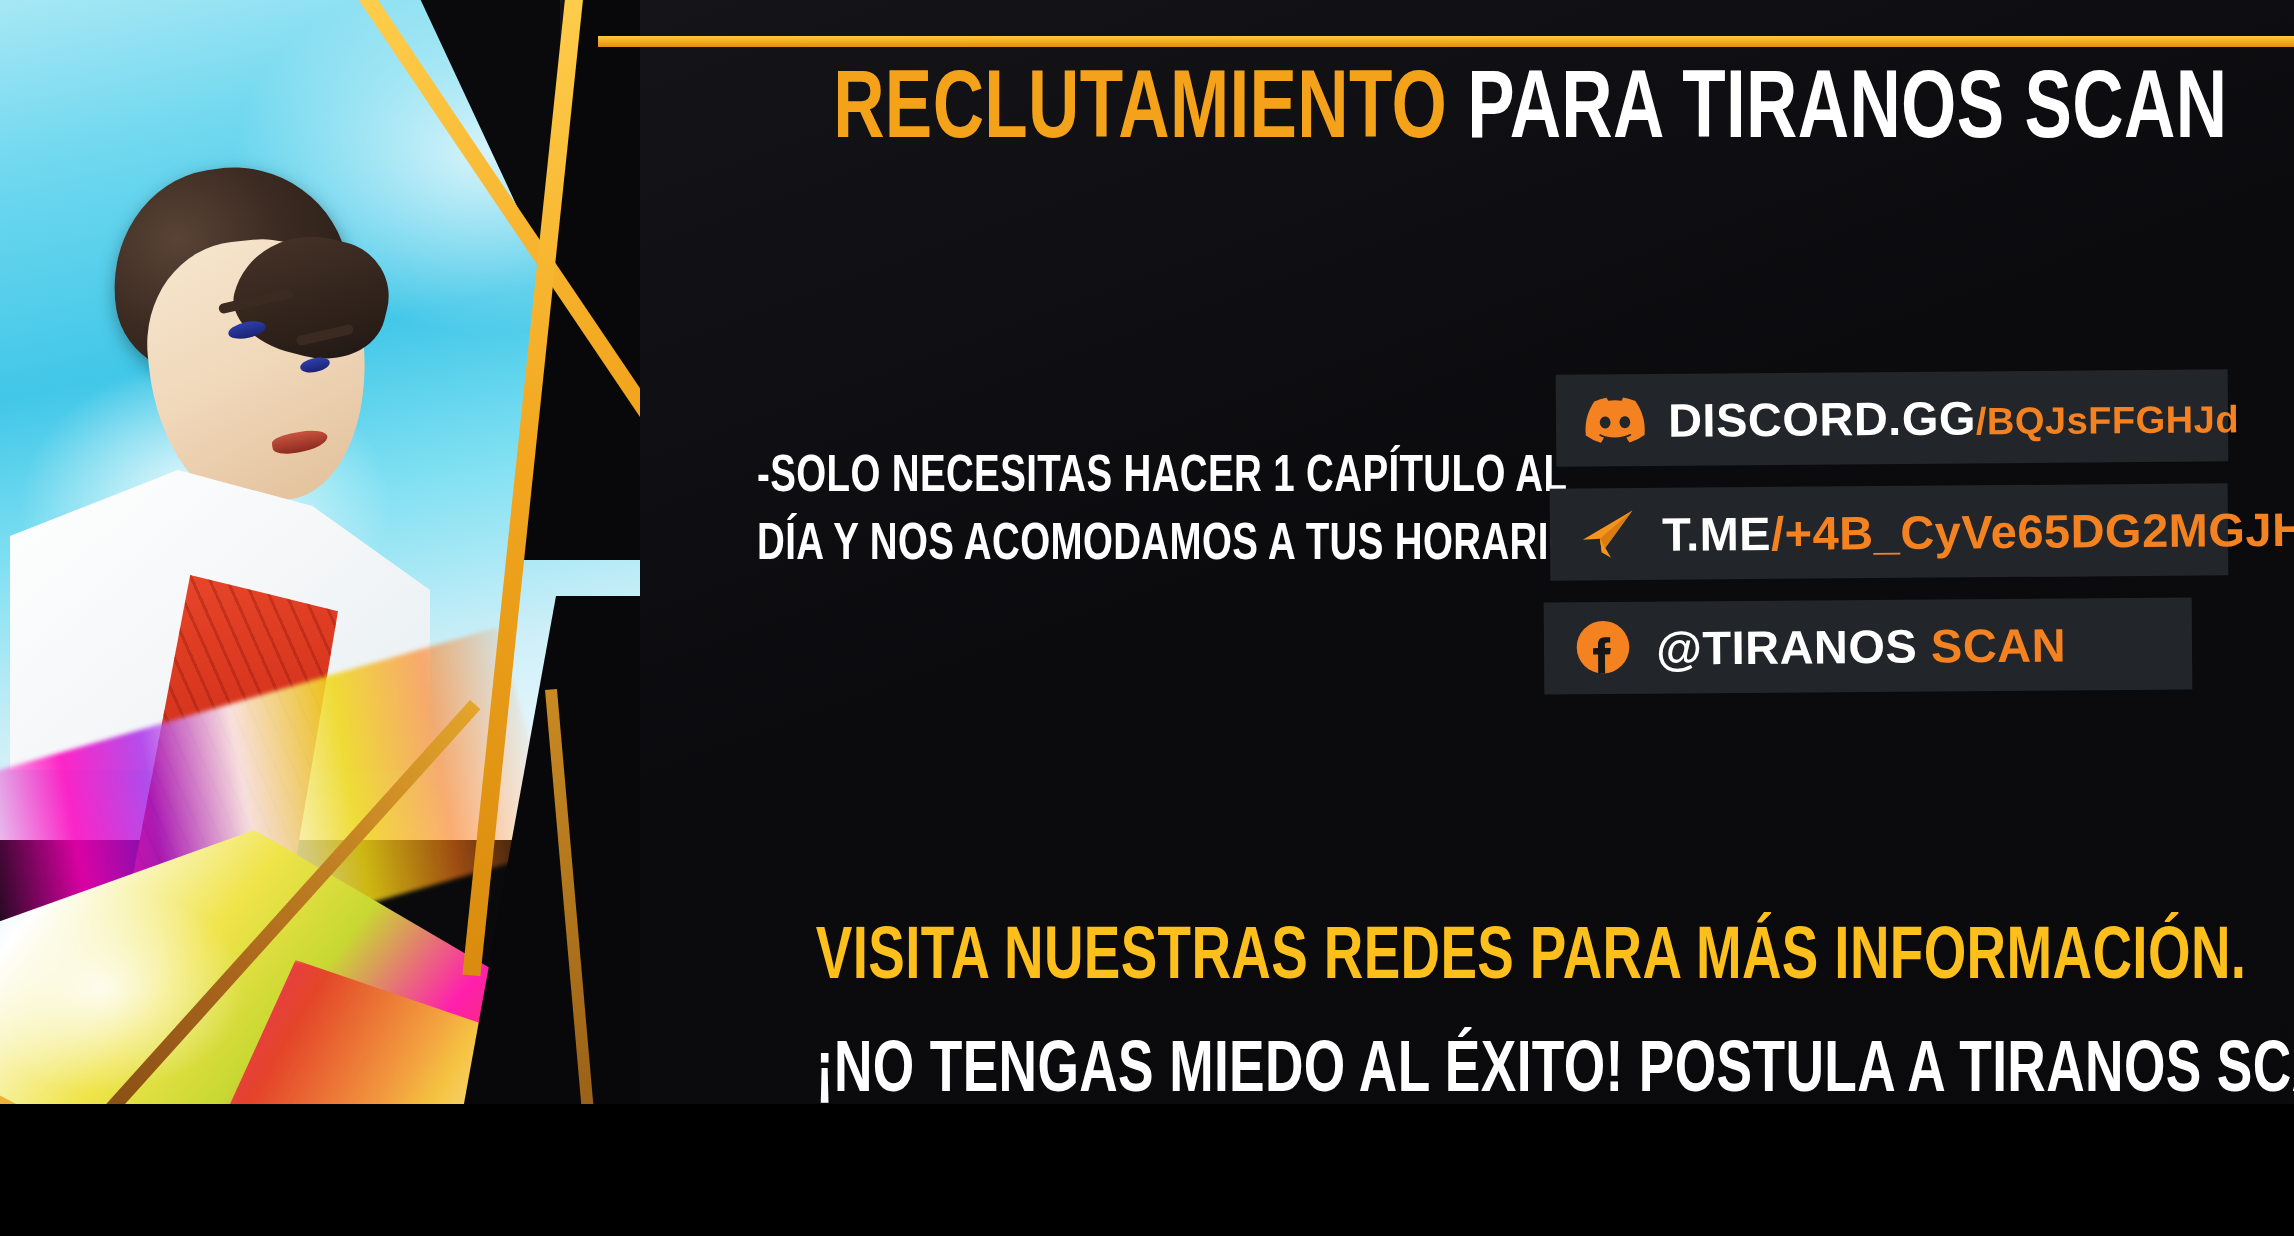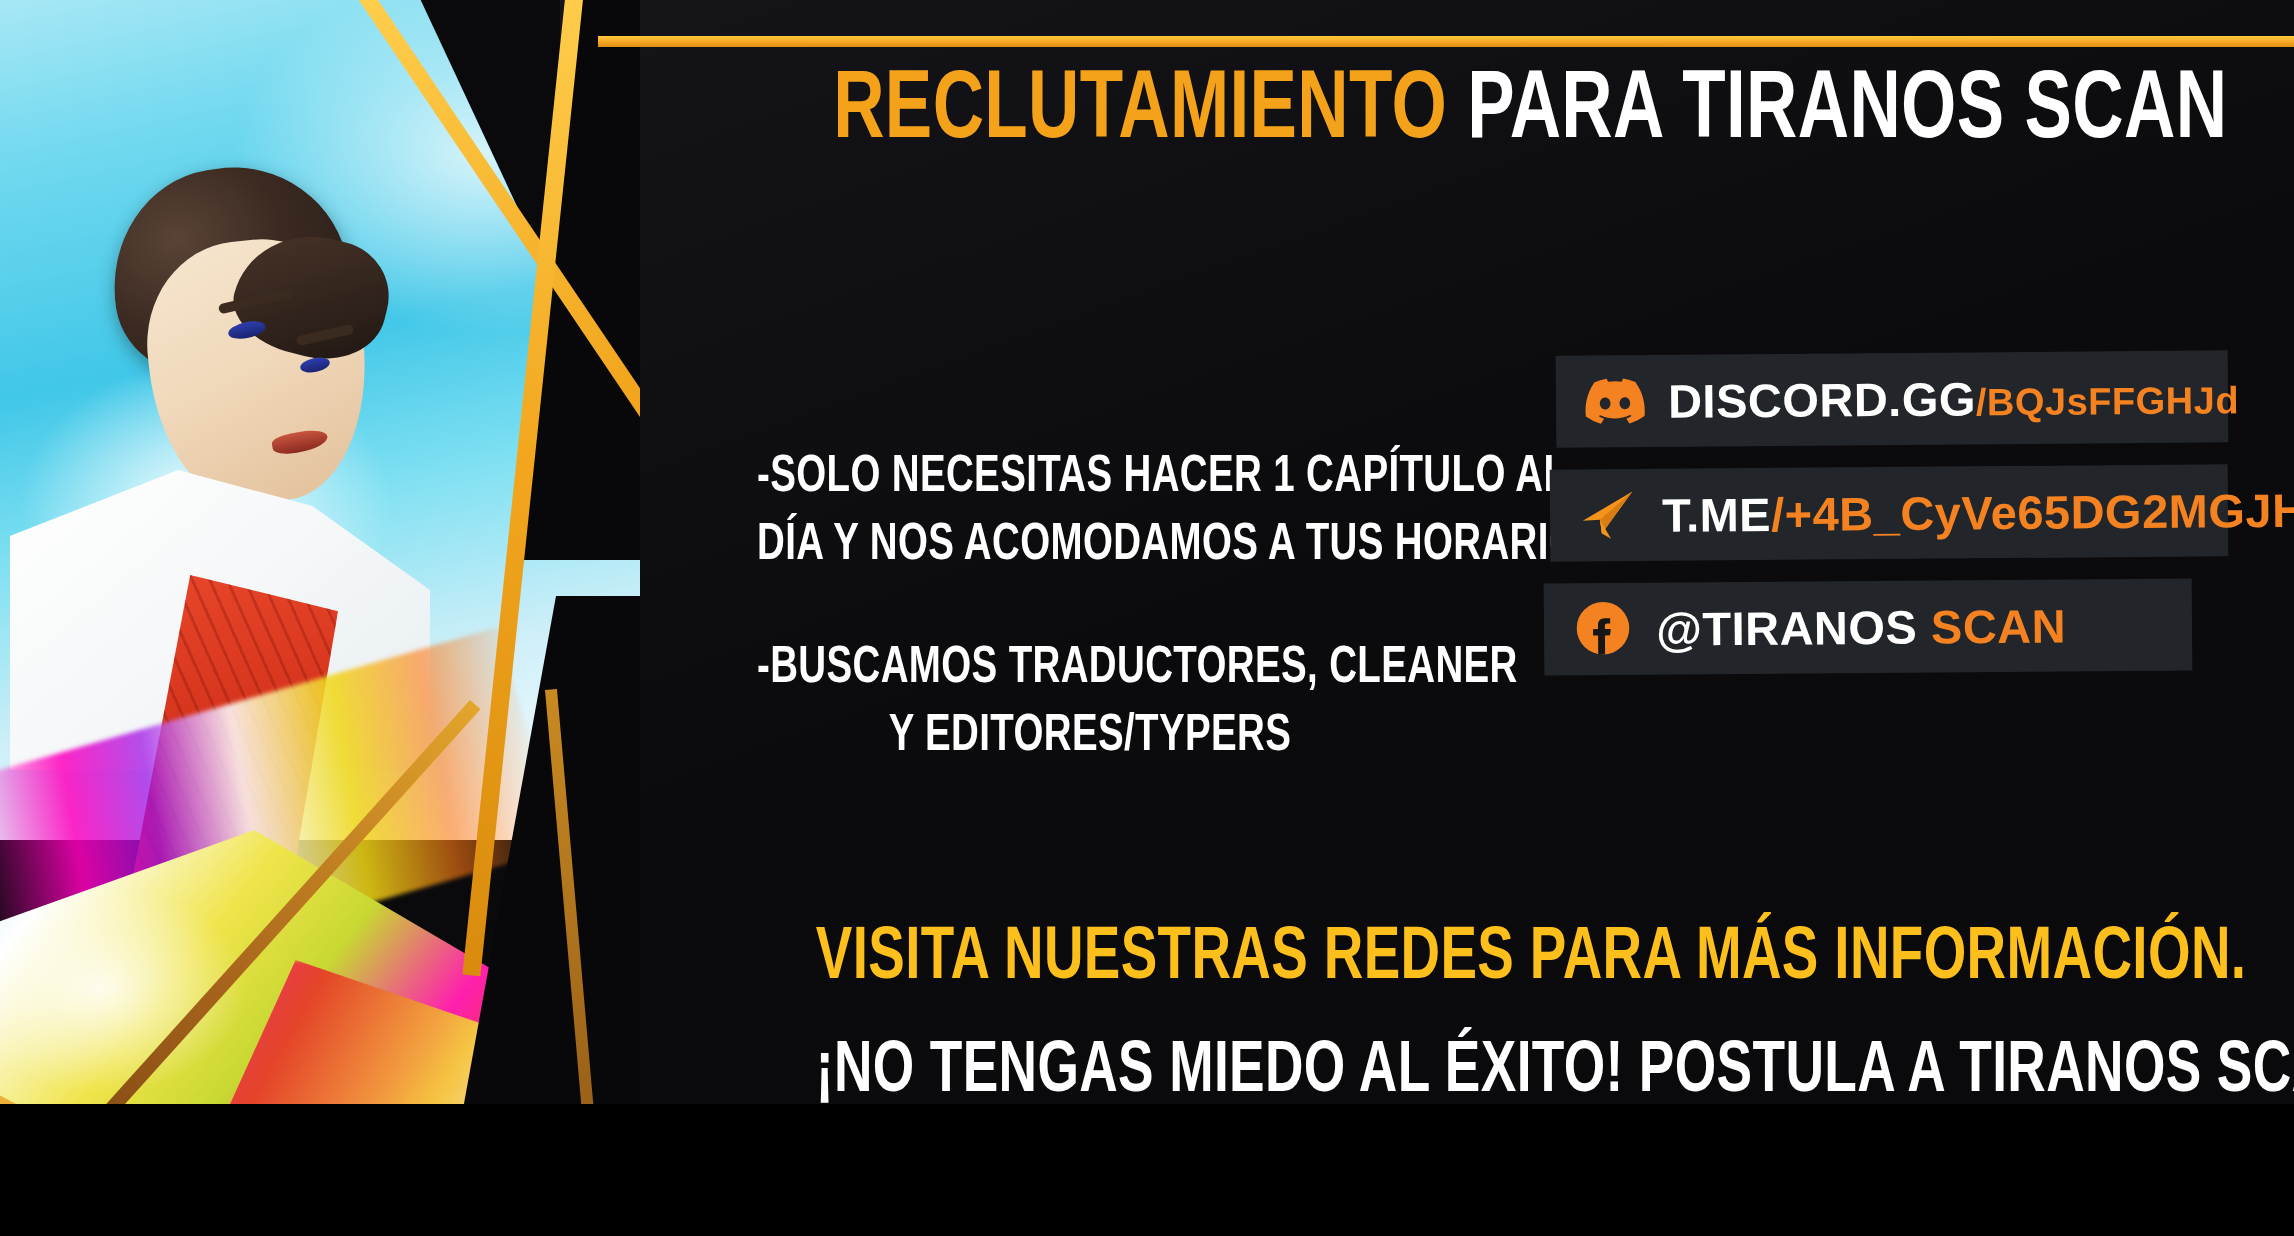--- a/index.html
+++ b/index.html
@@ -217,21 +217,21 @@
     left: 640px; top: 440px; width: 900px;
     text-align: center;
     color: #ffffff;
   }
   .bullet-line { font-size: 52px; line-height: 1.30; }
   .bullet-block { margin-bottom: 56px; }
 
   
   .cards {
     position: absolute;
-    left: 1556px; top: 353px; width: 700px; text-align: center;
+    left: 1556px; top: 372px; width: 700px; text-align: center;
   }
   .card {
     position: relative;
     height: 92px;
     background: #22262b;
     display: flex;
     align-items: center;
     margin-bottom: 22px;
     padding-left: 28px;
     box-sizing: border-box;
@@ -305,24 +305,20 @@
       <span class="hl-orange">RECLUTAMIENTO</span><span class="hl-white"> PARA TIRANOS SCAN</span>
     </div>
   </div>
 
 
   <div class="bullets">
     <div class="bullet-block b1">
       <div class="bullet-line cond">-SOLO NECESITAS HACER 1 CAPÍTULO AL</div>
       <div class="bullet-line cond">DÍA Y NOS ACOMODAMOS A TUS HORARIOS</div>
     </div>
-    <div class="bullet-block b2">
-      <div class="bullet-line cond">-BUSCAMOS TRADUCTORES, CLEANER</div>
-      <div class="bullet-line cond">Y EDITORES/TYPERS</div>
-    </div>
   </div>
 
   <div class="cards">
 
     <div class="card c1">
       <span class="card-icon">
         <svg width="60" height="46" viewBox="0 0 71 55" aria-hidden="true">
           <path fill="#f58220" d="M60.1 4.9A58.5 58.5 0 0 0 45.7.5a.22.22 0 0 0-.23.1c-.62 1.1-1.31 2.54-1.8 3.67a54 54 0 0 0-16.23 0A37.4 37.4 0 0 0 25.6.6a.23.23 0 0 0-.23-.1 58.3 58.3 0 0 0-14.4 4.4.2.2 0 0 0-.1.08C1.7 18.7-.8 32.1.45 45.35a.24.24 0 0 0 .1.17 58.8 58.8 0 0 0 17.68 8.9.23.23 0 0 0 .25-.08 41.9 41.9 0 0 0 3.62-5.85.22.22 0 0 0-.12-.31 38.7 38.7 0 0 1-5.53-2.62.23.23 0 0 1-.02-.38c.37-.28.74-.57 1.1-.86a.22.22 0 0 1 .23-.03c11.6 5.28 24.17 5.28 35.63 0a.22.22 0 0 1 .24.03c.35.29.72.58 1.1.87a.23.23 0 0 1-.02.37 36.3 36.3 0 0 1-5.54 2.62.23.23 0 0 0-.12.31 47 47 0 0 0 3.62 5.85.23.23 0 0 0 .25.09 58.6 58.6 0 0 0 17.7-8.9.23.23 0 0 0 .1-.17c1.5-15.3-2.5-28.6-10.5-40.4a.18.18 0 0 0-.1-.08zM23.7 37.3c-3.5 0-6.37-3.2-6.37-7.13s2.82-7.13 6.37-7.13c3.58 0 6.43 3.23 6.37 7.13 0 3.93-2.82 7.13-6.37 7.13zm23.56 0c-3.5 0-6.37-3.2-6.37-7.13s2.82-7.13 6.37-7.13c3.58 0 6.43 3.23 6.37 7.13 0 3.93-2.79 7.13-6.37 7.13z"></path>
         </svg>
       </span>

